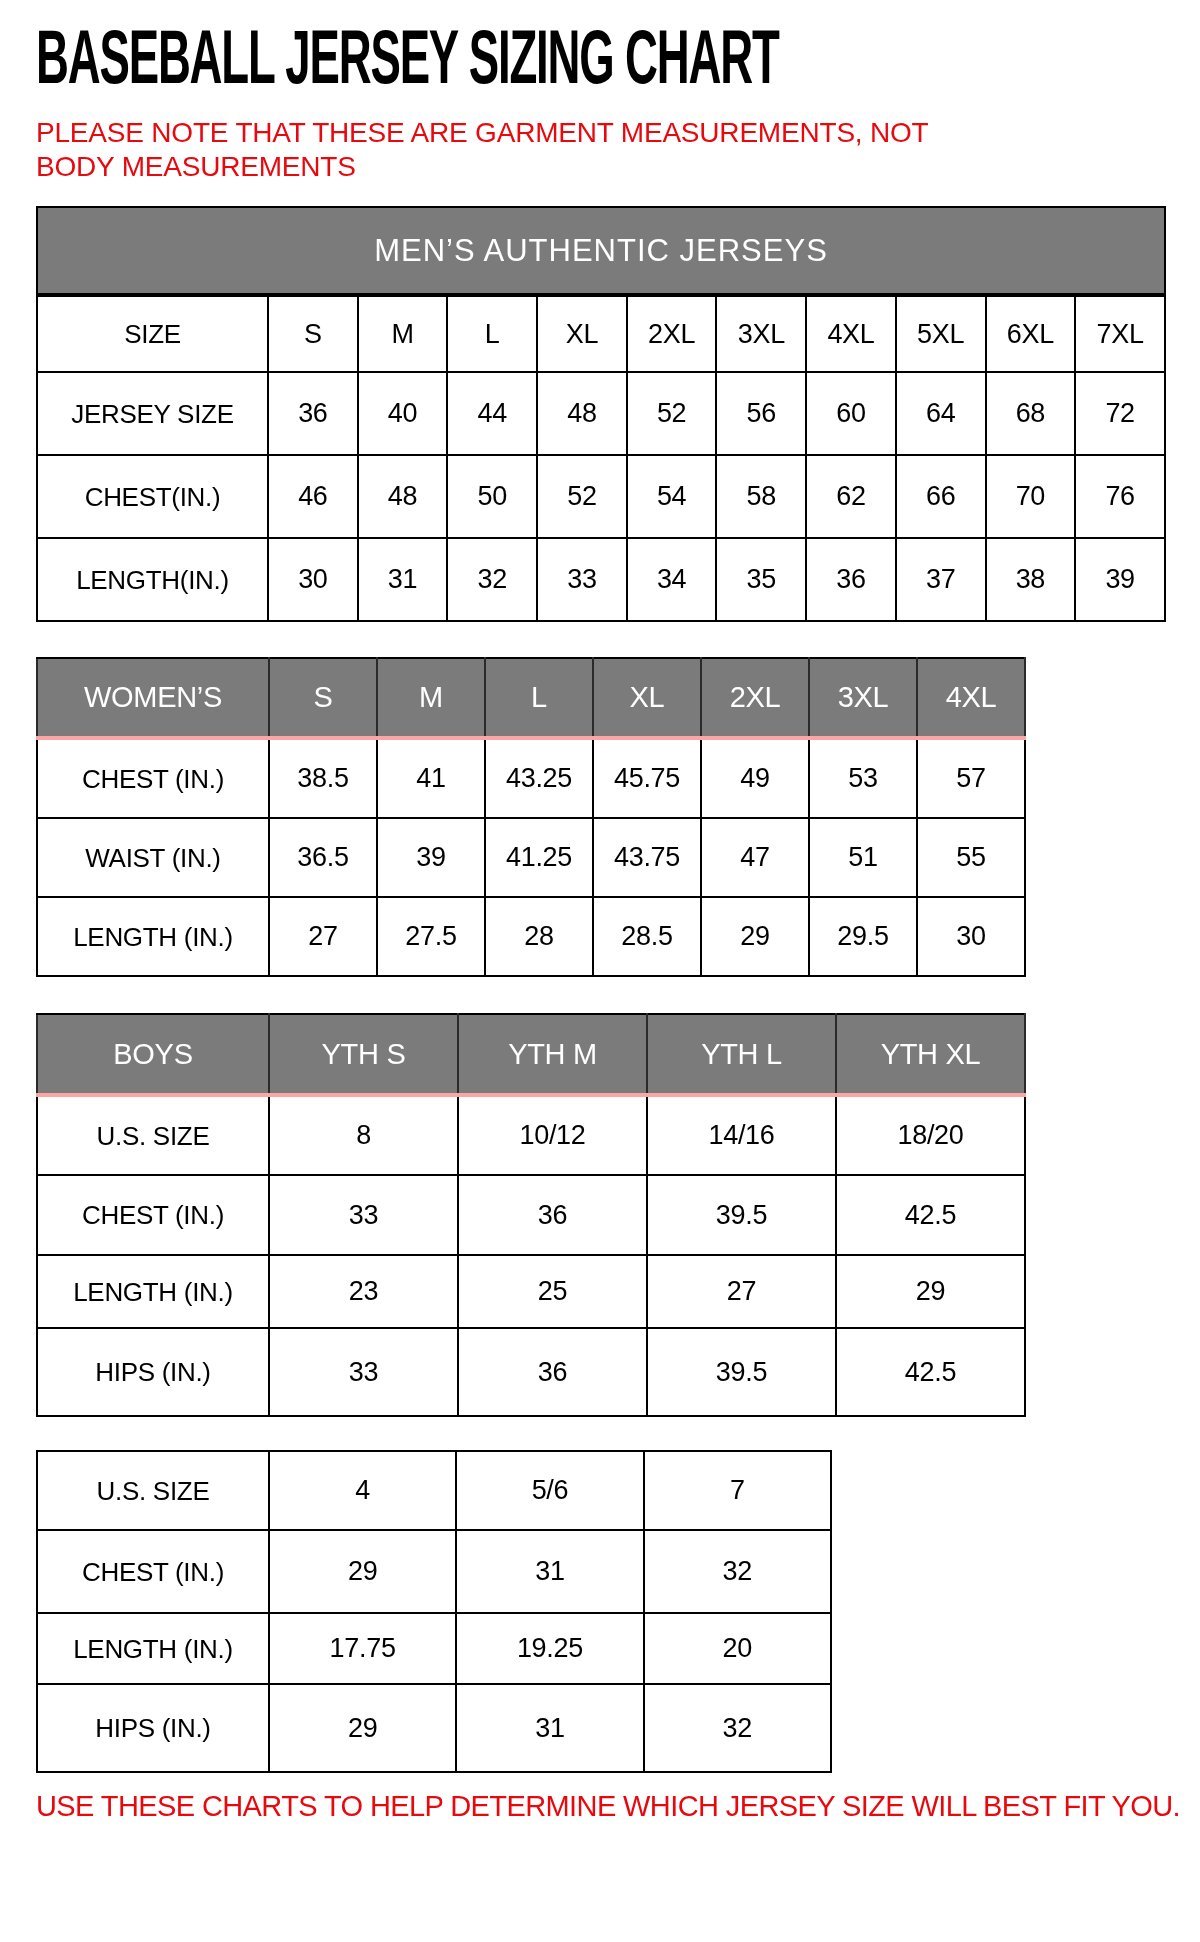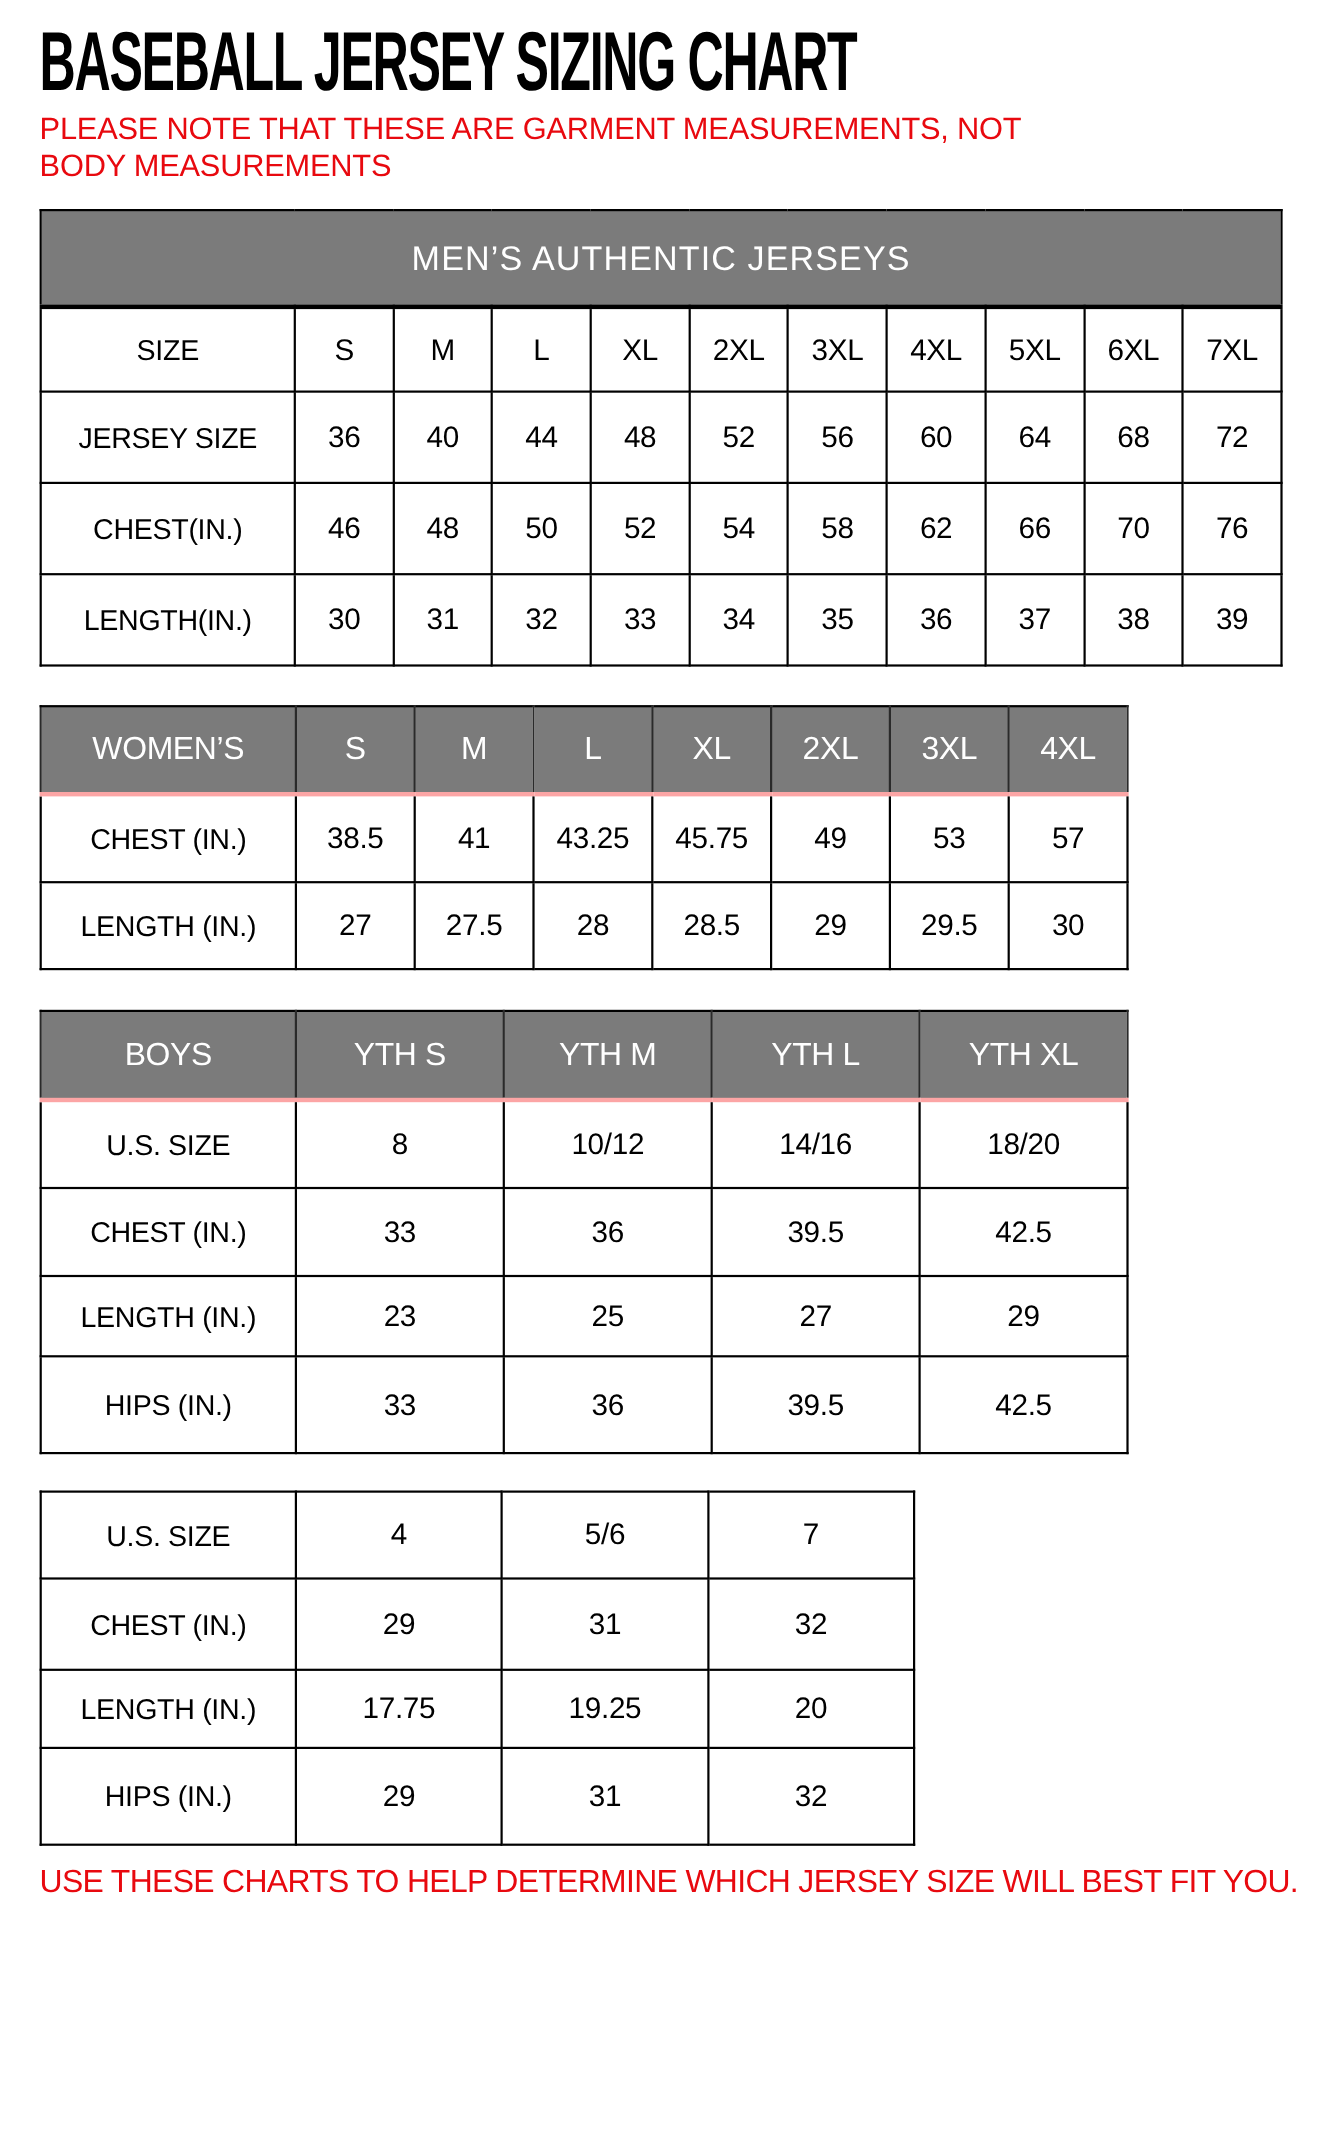--- a/index.html
+++ b/index.html
@@ -7,21 +7,21 @@
   body { font-family:"Liberation Sans","DejaVu Sans",sans-serif; color:#000; }
   .page { position:relative; width:1200px; height:1942px; background:#fff; overflow:hidden; }
   .content { padding:26px 36px 0 36px; }
 
   .title { margin:0; height:66px; line-height:62px; white-space:nowrap; }
   .title span{
     display:inline-block; font-size:76px; font-weight:bold; letter-spacing:-2px;
     transform:scaleX(0.60); transform-origin:0 55%; white-space:nowrap;
   }
   .note-top{
-    margin:8px 0 0 0; max-width:920px;
+    margin:24px 0 0 0; max-width:920px;
     color:#e8090f; font-size:28px; line-height:34px; letter-spacing:-0.2px;
   }
   .note-bottom{
     margin:17px 0 0 0; color:#e8090f; font-size:29px; letter-spacing:-0.6px; white-space:nowrap;
   }
 
   table { border-collapse:collapse; table-layout:fixed; }
   td{
     border:2px solid #000; text-align:center; vertical-align:middle;
     font-size:27px; padding:0; overflow:hidden; letter-spacing:-0.3px;
@@ -159,20 +159,30 @@
         <td class="label">CHEST (IN.)</td>
         <td>38.5</td>
         <td>41</td>
         <td>43.25</td>
         <td>45.75</td>
         <td>49</td>
         <td>53</td>
         <td>57</td>
       </tr>
       <tr class="h79">
+        <td class="label">WAIST (IN.)</td>
+        <td>36.5</td>
+        <td>39</td>
+        <td>41.25</td>
+        <td>43.75</td>
+        <td>47</td>
+        <td>51</td>
+        <td>55</td>
+      </tr>
+      <tr class="h79">
         <td class="label">LENGTH (IN.)</td>
         <td>27</td>
         <td>27.5</td>
         <td>28</td>
         <td>28.5</td>
         <td>29</td>
         <td>29.5</td>
         <td>30</td>
       </tr>
     </tbody>

